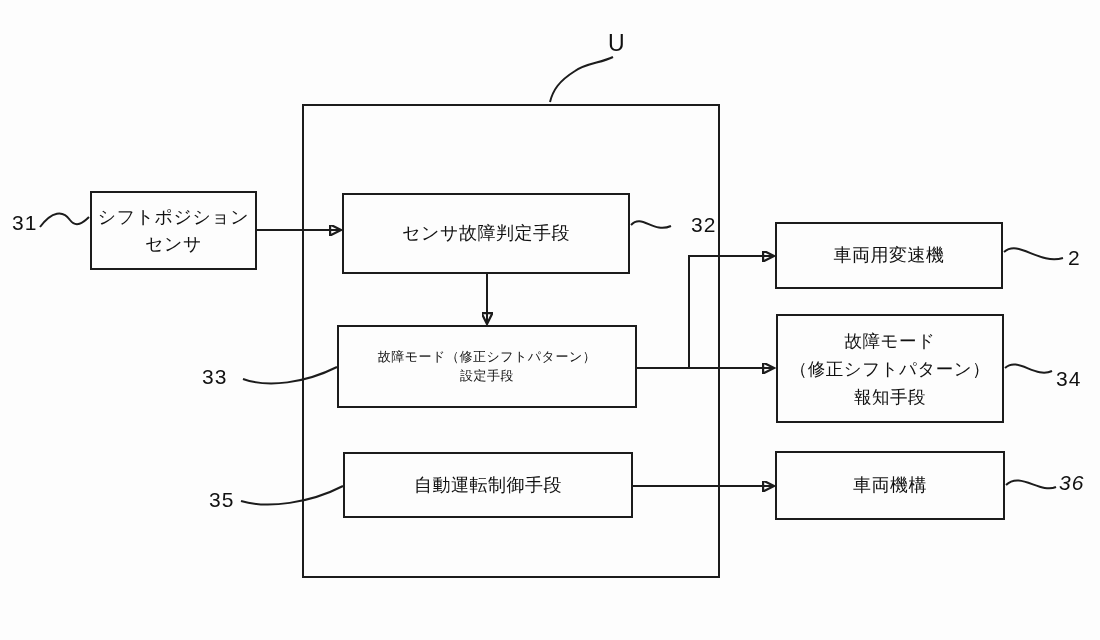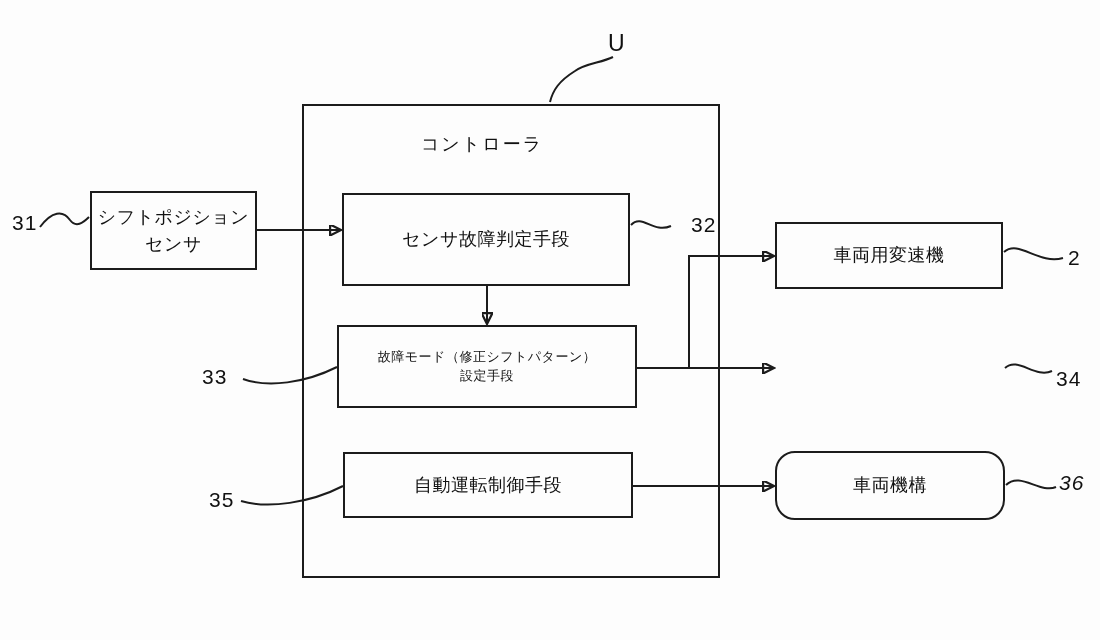--- a/index.html
+++ b/index.html
@@ -85,38 +85,40 @@
     <path d="M 631,225 C 642,213 653,234 671,226"></path>
     <path d="M 243,379 C 268,388 305,383 337,367"></path>
     <path d="M 241,501 C 268,509 310,503 343,486"></path>
     <path d="M 1004,252 C 1019,239 1038,265 1063,258"></path>
     <path d="M 1005,368 C 1018,356 1035,379 1052,371"></path>
     <path d="M 1006,485 C 1020,471 1040,494 1056,487"></path>
   </svg>
 
   <div class="outer-box" style="left:302px; top:104px; width:418px; height:474px;"></div>
 
-  <div class="title-label" style="left:392px; top:132px; width:180px;">コントローラ</div>
 
   <div class="ref-label" style="left:608px; top:30px; font-size:23px;">U</div>
 
   <div class="node" style="left:90px; top:191px; width:167px; height:79px;">シフトポジション
 センサ</div>
 
-  <div class="node" style="left:342px; top:193px; width:288px; height:93px;">センサ故障判定手段</div>
+  <div class="node" style="left:342px; top:193px; width:288px; height:81px;">センサ故障判定手段</div>
 
   <div class="node" style="left:337px; top:325px; width:300px; height:83px; font-size:13px;">故障モード（修正シフトパターン）
 設定手段</div>
 
   <div class="node" style="left:343px; top:452px; width:290px; height:66px;">自動運転制御手段</div>
 
   <div class="node" style="left:775px; top:222px; width:228px; height:67px;">車両用変速機</div>
 
+  <div class="node" style="left:776px; top:314px; width:228px; height:109px; font-size:17.5px; line-height:1.6;">故障モード
+（修正シフトパターン）
+報知手段</div>
 
-  <div class="node" style="left:775px; top:451px; width:230px; height:69px;border-radius:20px;">車両機構</div>
+  <div class="node" style="left:775px; top:451px; width:230px; height:69px;">車両機構</div>
 
   <div class="ref-label" style="left:12px; top:211px;">31</div>
   <div class="ref-label" style="left:671px; top:213px;margin-left:20px;">32</div>
   <div class="ref-label" style="left:202px; top:365px;">33</div>
   <div class="ref-label" style="left:209px; top:488px;">35</div>
   <div class="ref-label" style="left:1068px; top:246px;">2</div>
   <div class="ref-label" style="left:1056px; top:367px;">34</div>
   <div class="ref-label" style="left:1059px; top:471px;font-style:italic;">36</div>
 
 </div>

